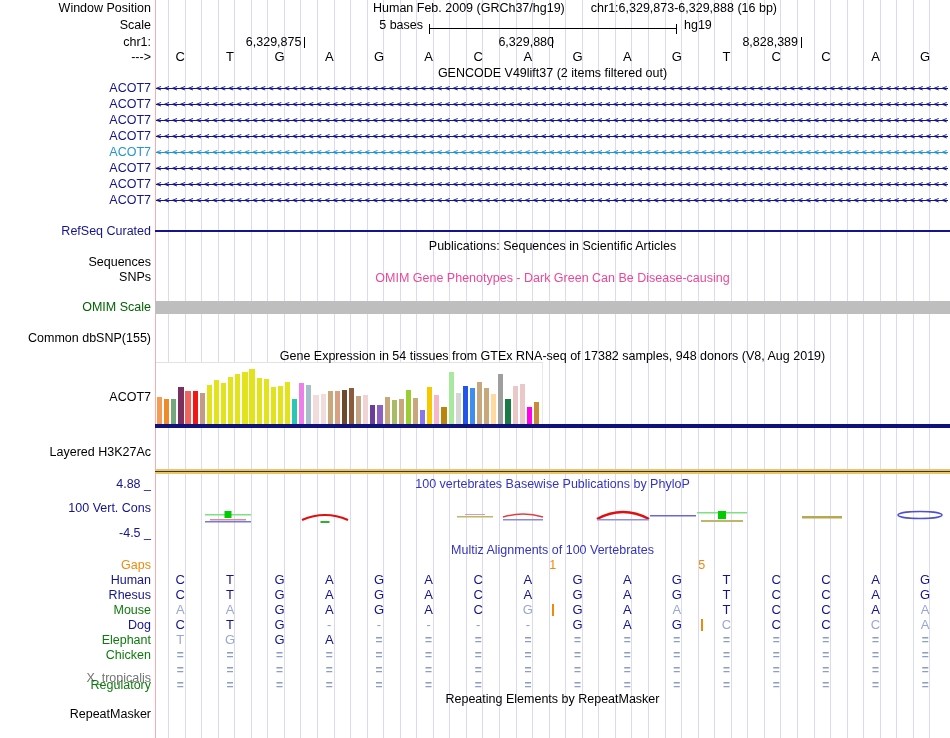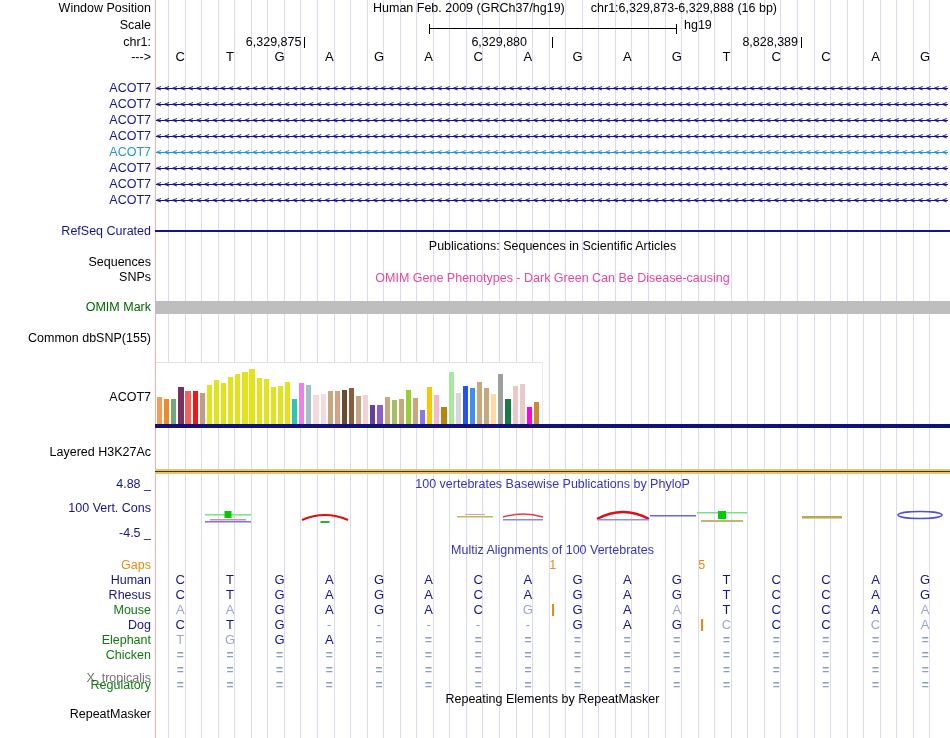--- a/index.html
+++ b/index.html
@@ -90,31 +90,32 @@
     </div>
   <div id="pink-marker"></div>
 
   <div class="ll" style="top:1px">Window Position</div>
   <div id="main-title-wrap">
     <span>Human Feb. 2009 (GRCh37/hg19)</span>
     <span>chr1:6,329,873-6,329,888 (16 bp)</span>
   </div>
 
   <div class="ll" style="top:18px">Scale</div>
+  <div class="abs" style="left:155px;top:18px;width:268px;text-align:right;z-index:3">5 bases</div>
   <div id="scale-bar">
       <div class="mid"></div>
     </div>
   <div class="abs" style="left:684px;top:18px;z-index:3">hg19</div>
 
   <div class="ll" style="top:35px">chr1:</div>
   <div id="coords">
       <div class="coord-tick" style="left: 303.968px;"></div>
       <div class="coord-text" style="left: 201.468px;">6,329,875</div>
       <div class="coord-tick" style="left: 552.248px;"></div>
-      <div class="coord-text" style="left: 427px;">6,329,880</div>
+      <div class="coord-text" style="left: 454px;">6,329,880</div>
       <div class="coord-tick" style="left: 800.528px;"></div>
       <div class="coord-text" style="left: 698.028px;">8,828,389</div>
     </div>
 
   <div class="ll" style="top:50px">---&gt;</div>
   <div id="seq-row">
       <span class="base" style="left: 180.328px; top: 50px;">C</span>
       <span class="base" style="left: 229.984px; top: 50px;">T</span>
       <span class="base" style="left: 279.64px; top: 50px;">G</span>
       <span class="base" style="left: 329.296px; top: 50px;">A</span>
@@ -125,20 +126,21 @@
       <span class="base" style="left: 577.576px; top: 50px;">G</span>
       <span class="base" style="left: 627.232px; top: 50px;">A</span>
       <span class="base" style="left: 676.888px; top: 50px;">G</span>
       <span class="base" style="left: 726.544px; top: 50px;">T</span>
       <span class="base" style="left: 776.2px; top: 50px;">C</span>
       <span class="base" style="left: 825.856px; top: 50px;">C</span>
       <span class="base" style="left: 875.512px; top: 50px;">A</span>
       <span class="base" style="left: 925.168px; top: 50px;">G</span>
     </div>
 
+  <div class="ct" style="top:66px">GENCODE V49lift37 (2 items filtered out)</div>
   <div id="gencode-rows">
       <div class="ll" style="top: 81px; color: rgb(20, 20, 140);">ACOT7</div>
       <div class="generow" style="top: 81px;">
         <div class="geneline" style="background: rgb(20, 20, 140);"></div>
         <div class="genearrows" style="color: rgb(20, 20, 140);">&lt;&lt;&lt;&lt;&lt;&lt;&lt;&lt;&lt;&lt;&lt;&lt;&lt;&lt;&lt;&lt;&lt;&lt;&lt;&lt;&lt;&lt;&lt;&lt;&lt;&lt;&lt;&lt;&lt;&lt;&lt;&lt;&lt;&lt;&lt;&lt;&lt;&lt;&lt;&lt;&lt;&lt;&lt;&lt;&lt;&lt;&lt;&lt;&lt;&lt;&lt;&lt;&lt;&lt;&lt;&lt;&lt;&lt;&lt;&lt;&lt;&lt;&lt;&lt;&lt;&lt;&lt;&lt;&lt;&lt;&lt;&lt;&lt;&lt;&lt;&lt;&lt;&lt;&lt;&lt;&lt;&lt;&lt;&lt;&lt;&lt;&lt;&lt;&lt;&lt;&lt;&lt;&lt;&lt;&lt;&lt;&lt;&lt;&lt;&lt;&lt;&lt;&lt;&lt;&lt;&lt;&lt;&lt;&lt;&lt;&lt;&lt;&lt;&lt;&lt;&lt;&lt;&lt;&lt;&lt;</div>
       </div>
       <div class="ll" style="top: 97px; color: rgb(20, 20, 140);">ACOT7</div>
       <div class="generow" style="top: 97px;">
         <div class="geneline" style="background: rgb(20, 20, 140);"></div>
         <div class="genearrows" style="color: rgb(20, 20, 140);">&lt;&lt;&lt;&lt;&lt;&lt;&lt;&lt;&lt;&lt;&lt;&lt;&lt;&lt;&lt;&lt;&lt;&lt;&lt;&lt;&lt;&lt;&lt;&lt;&lt;&lt;&lt;&lt;&lt;&lt;&lt;&lt;&lt;&lt;&lt;&lt;&lt;&lt;&lt;&lt;&lt;&lt;&lt;&lt;&lt;&lt;&lt;&lt;&lt;&lt;&lt;&lt;&lt;&lt;&lt;&lt;&lt;&lt;&lt;&lt;&lt;&lt;&lt;&lt;&lt;&lt;&lt;&lt;&lt;&lt;&lt;&lt;&lt;&lt;&lt;&lt;&lt;&lt;&lt;&lt;&lt;&lt;&lt;&lt;&lt;&lt;&lt;&lt;&lt;&lt;&lt;&lt;&lt;&lt;&lt;&lt;&lt;&lt;&lt;&lt;&lt;&lt;&lt;&lt;&lt;&lt;&lt;&lt;&lt;&lt;&lt;&lt;&lt;&lt;&lt;&lt;&lt;&lt;&lt;&lt;</div>
@@ -176,25 +178,26 @@
     </div>
 
   <div class="ll" style="top:224px;color:#14148C">RefSeq Curated</div>
   <div id="refseq-line"></div>
 
   <div class="ct" style="top:239px">Publications: Sequences in Scientific Articles</div>
   <div class="ll" style="top:255px">Sequences</div>
   <div class="ll" style="top:270px">SNPs</div>
 
   <div class="ct" style="top:271px;color:#ec4899">OMIM Gene Phenotypes - Dark Green Can Be Disease-causing</div>
-  <div class="ll" style="top:300px;color:#006400">OMIM Mark</div>
+  <div class="ll" style="top:300px;color:#006400">OMIM Scale</div>
   <div id="omim-bar"></div>
 
   <div class="ll" style="top:331px">Common dbSNP(155)</div>
 
+  <div class="ct" style="top:349px">Gene Expression in 54 tissues from GTEx RNA-seq of 17382 samples, 948 donors (V8, Aug 2019)</div>
   <div id="gtex-plotbg"></div>
   <div class="ll" style="top:390px">ACOT7</div>
   <div id="gtex-bars">
       <div class="gtexbar" style="left: 157px; height: 27px; background: rgb(245, 155, 86);"></div>
       <div class="gtexbar" style="left: 164.11px; height: 25px; background: rgb(240, 138, 40);"></div>
       <div class="gtexbar" style="left: 171.22px; height: 25px; background: rgb(116, 167, 124);"></div>
       <div class="gtexbar" style="left: 178.33px; height: 37px; background: rgb(122, 47, 94);"></div>
       <div class="gtexbar" style="left: 185.44px; height: 33px; background: rgb(242, 99, 91);"></div>
       <div class="gtexbar" style="left: 192.55px; height: 33px; background: rgb(242, 22, 22);"></div>
       <div class="gtexbar" style="left: 199.66px; height: 31px; background: rgb(195, 154, 133);"></div>

